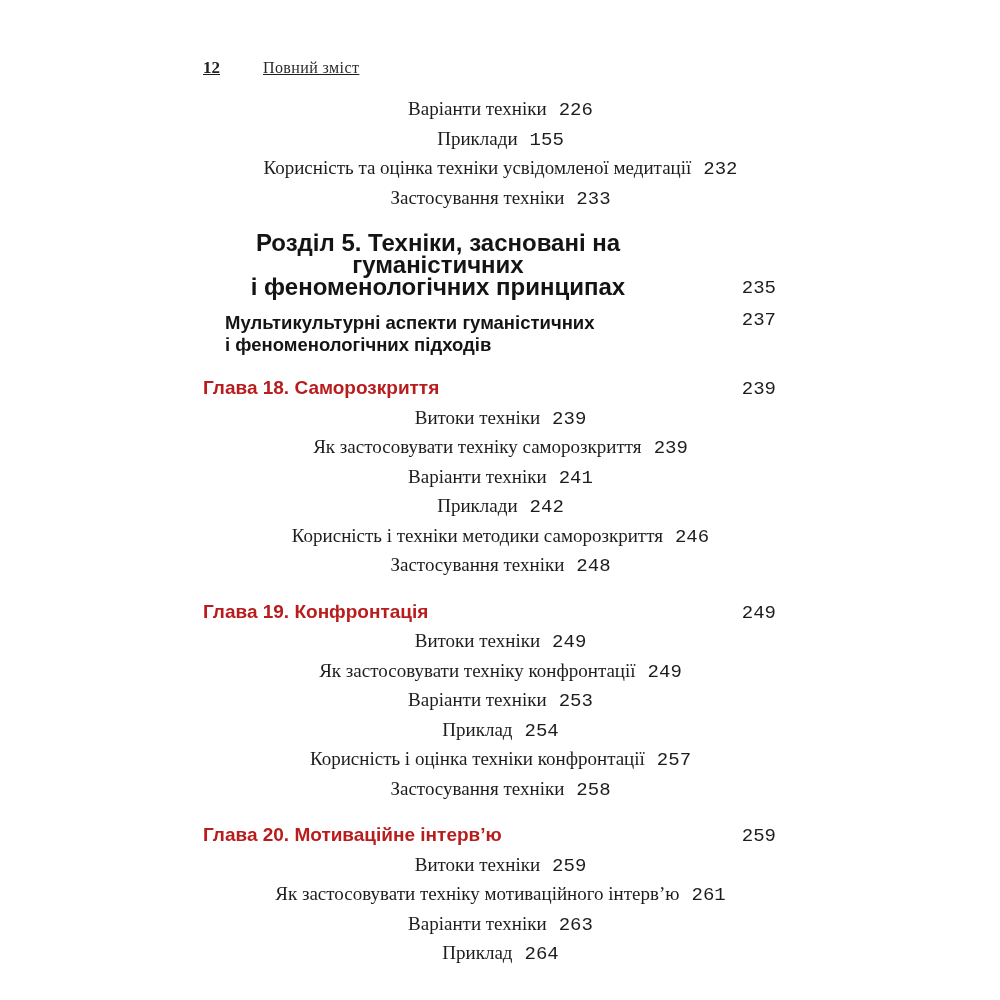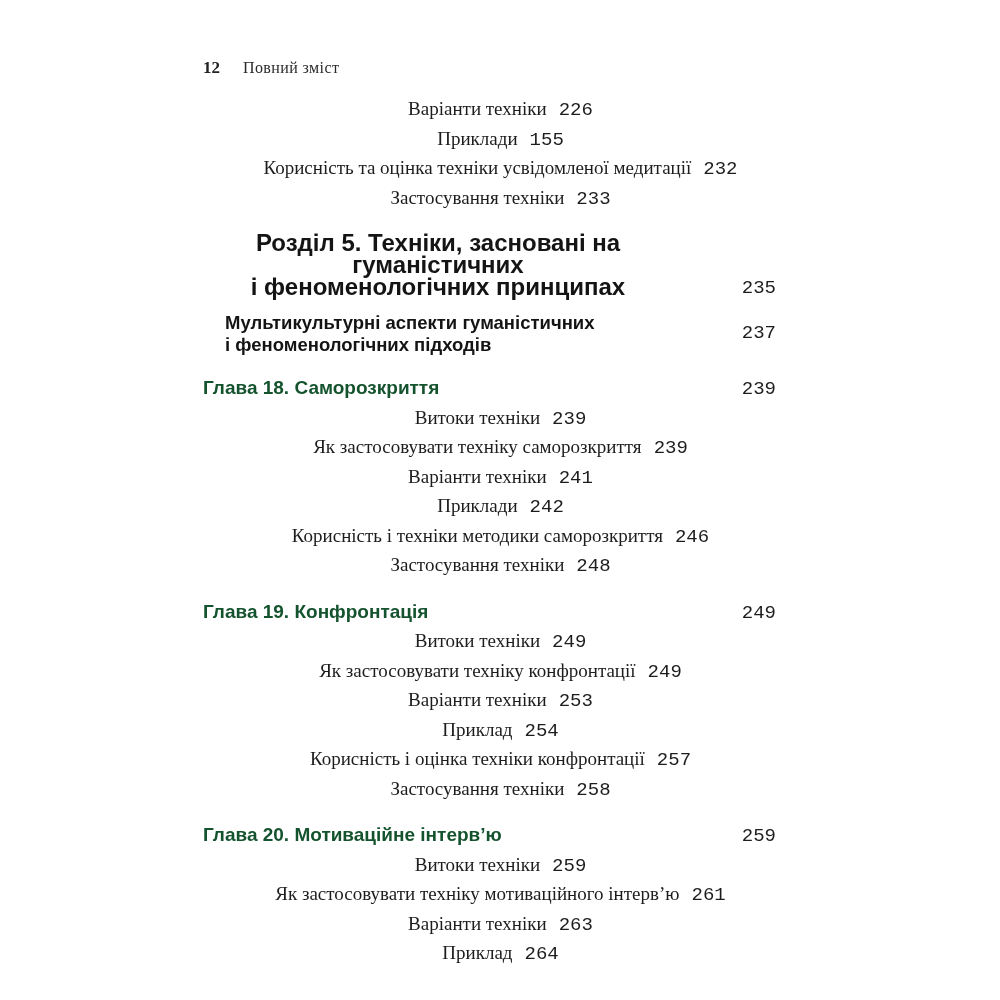--- a/index.html
+++ b/index.html
@@ -15,23 +15,24 @@
   }
   .content {
     position: absolute;
     left: 203px;
     top: 58px;
     width: 573px;
   }
   .running-head {
     display: flex;
     align-items: baseline;
-    gap: 23px;
+    gap: 43px;
     margin-bottom: 17px;
     line-height: 20px;
+    text-decoration: underline;
   }
   .running-head .folio {
     font-weight: 700;
     font-size: 17px;
     color: #222;
   }
   .running-head .rh-title {
     font-size: 16px;
     letter-spacing: 0.4px;
     color: #2a2a2a;
@@ -60,42 +61,42 @@
   }
   
   .row-chapter {
     line-height: 28.5px;
     margin-top: 17px;
   }
   .row-chapter .entry-text {
     font-family: "Liberation Sans", sans-serif;
     font-weight: 700;
     font-size: 19px;
-    color: #14532d;
+    color: #b91c1c;
   }
   
   .row-part {
     align-items: flex-end;
     margin-top: 16px;
     margin-bottom: 10px;
   }
   .row-part .entry-text {
     width: 470px;
     text-align: center;
     font-family: "Liberation Sans", sans-serif;
     font-weight: 700;
     font-size: 24px;
     line-height: 22px;
     color: #141414;
     padding: 3px 0 1px 0;
   }
   .row-part .entry-page { line-height: 22px; }
   
   .row-section {
-    align-items: center;
+    align-items: flex-start;
     margin-bottom: 10px;
   }
   .row-section .entry-text {
     font-family: "Liberation Sans", sans-serif;
     font-weight: 700;
     font-size: 18.5px;
     line-height: 22px;
     color: #141414;
     padding-left: 22px;
     padding-top: 3px;

